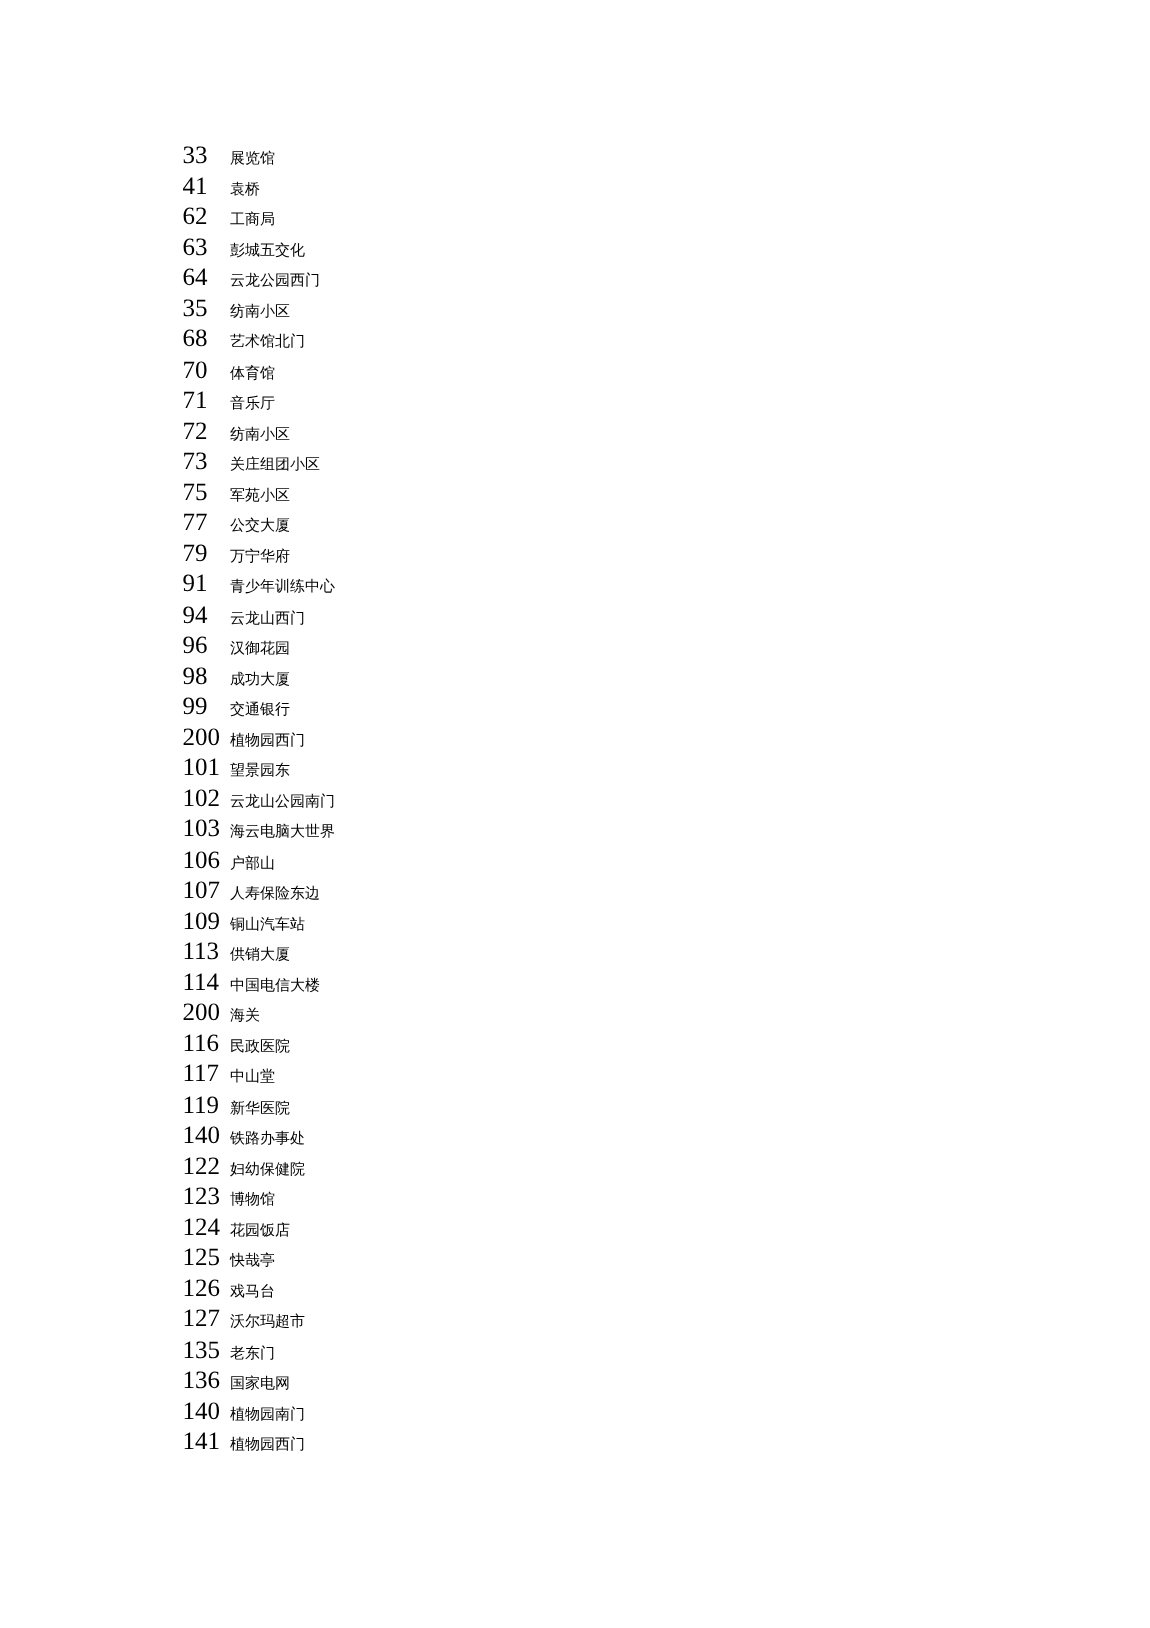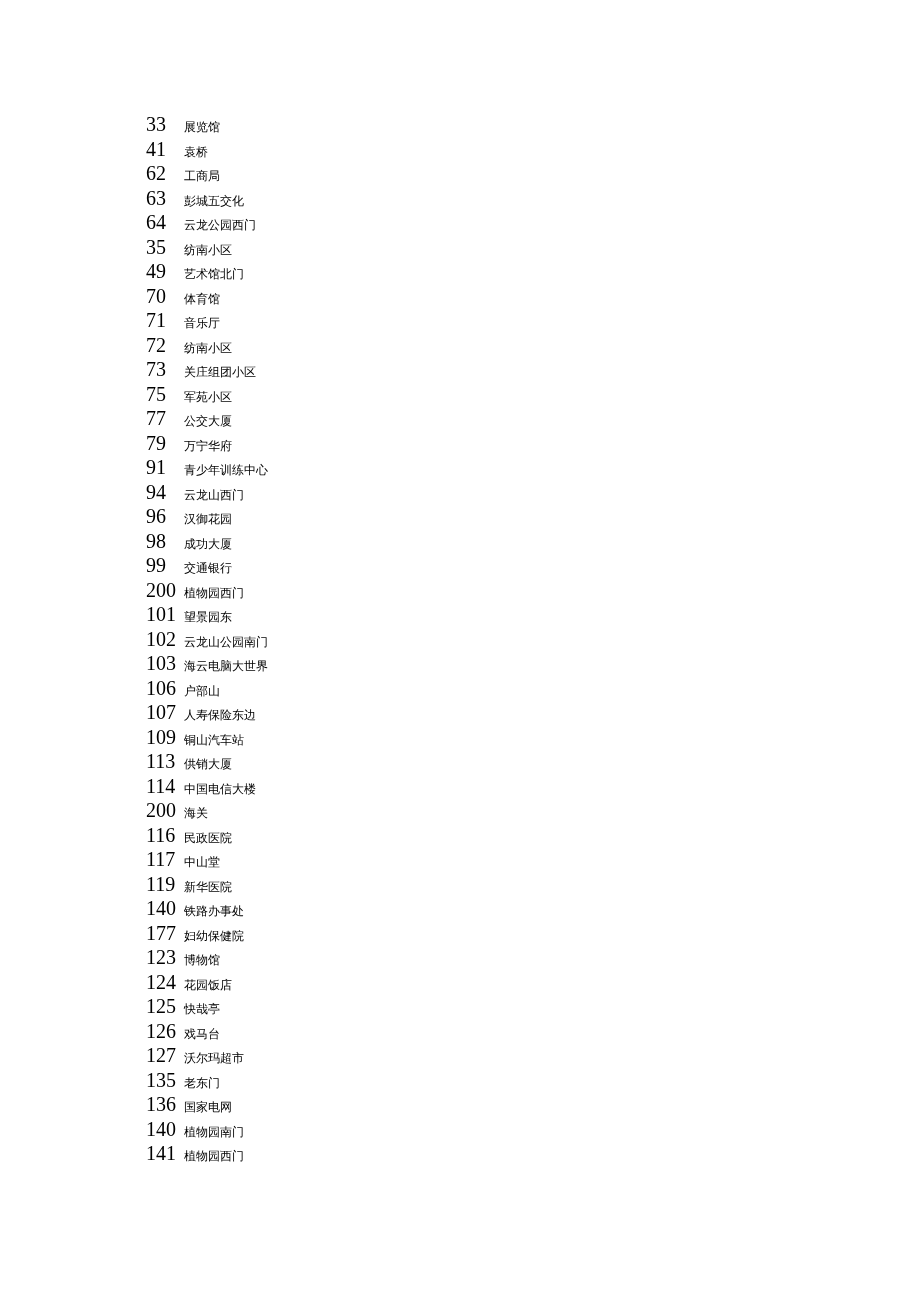--- a/index.html
+++ b/index.html
@@ -56,21 +56,21 @@
     </div>
     <div class="list-row">
       <span class="list-number">64</span>
       <span class="list-label">云龙公园西门</span>
     </div>
     <div class="list-row">
       <span class="list-number">35</span>
       <span class="list-label">纺南小区</span>
     </div>
     <div class="list-row">
-      <span class="list-number">49</span>
+      <span class="list-number">68</span>
       <span class="list-label">艺术馆北门</span>
     </div>
     <div class="list-row">
       <span class="list-number">70</span>
       <span class="list-label">体育馆</span>
     </div>
     <div class="list-row">
       <span class="list-number">71</span>
       <span class="list-label">音乐厅</span>
     </div>
@@ -164,21 +164,21 @@
     </div>
     <div class="list-row">
       <span class="list-number">119</span>
       <span class="list-label">新华医院</span>
     </div>
     <div class="list-row">
       <span class="list-number">140</span>
       <span class="list-label">铁路办事处</span>
     </div>
     <div class="list-row">
-      <span class="list-number">177</span>
+      <span class="list-number">122</span>
       <span class="list-label">妇幼保健院</span>
     </div>
     <div class="list-row">
       <span class="list-number">123</span>
       <span class="list-label">博物馆</span>
     </div>
     <div class="list-row">
       <span class="list-number">124</span>
       <span class="list-label">花园饭店</span>
     </div>

